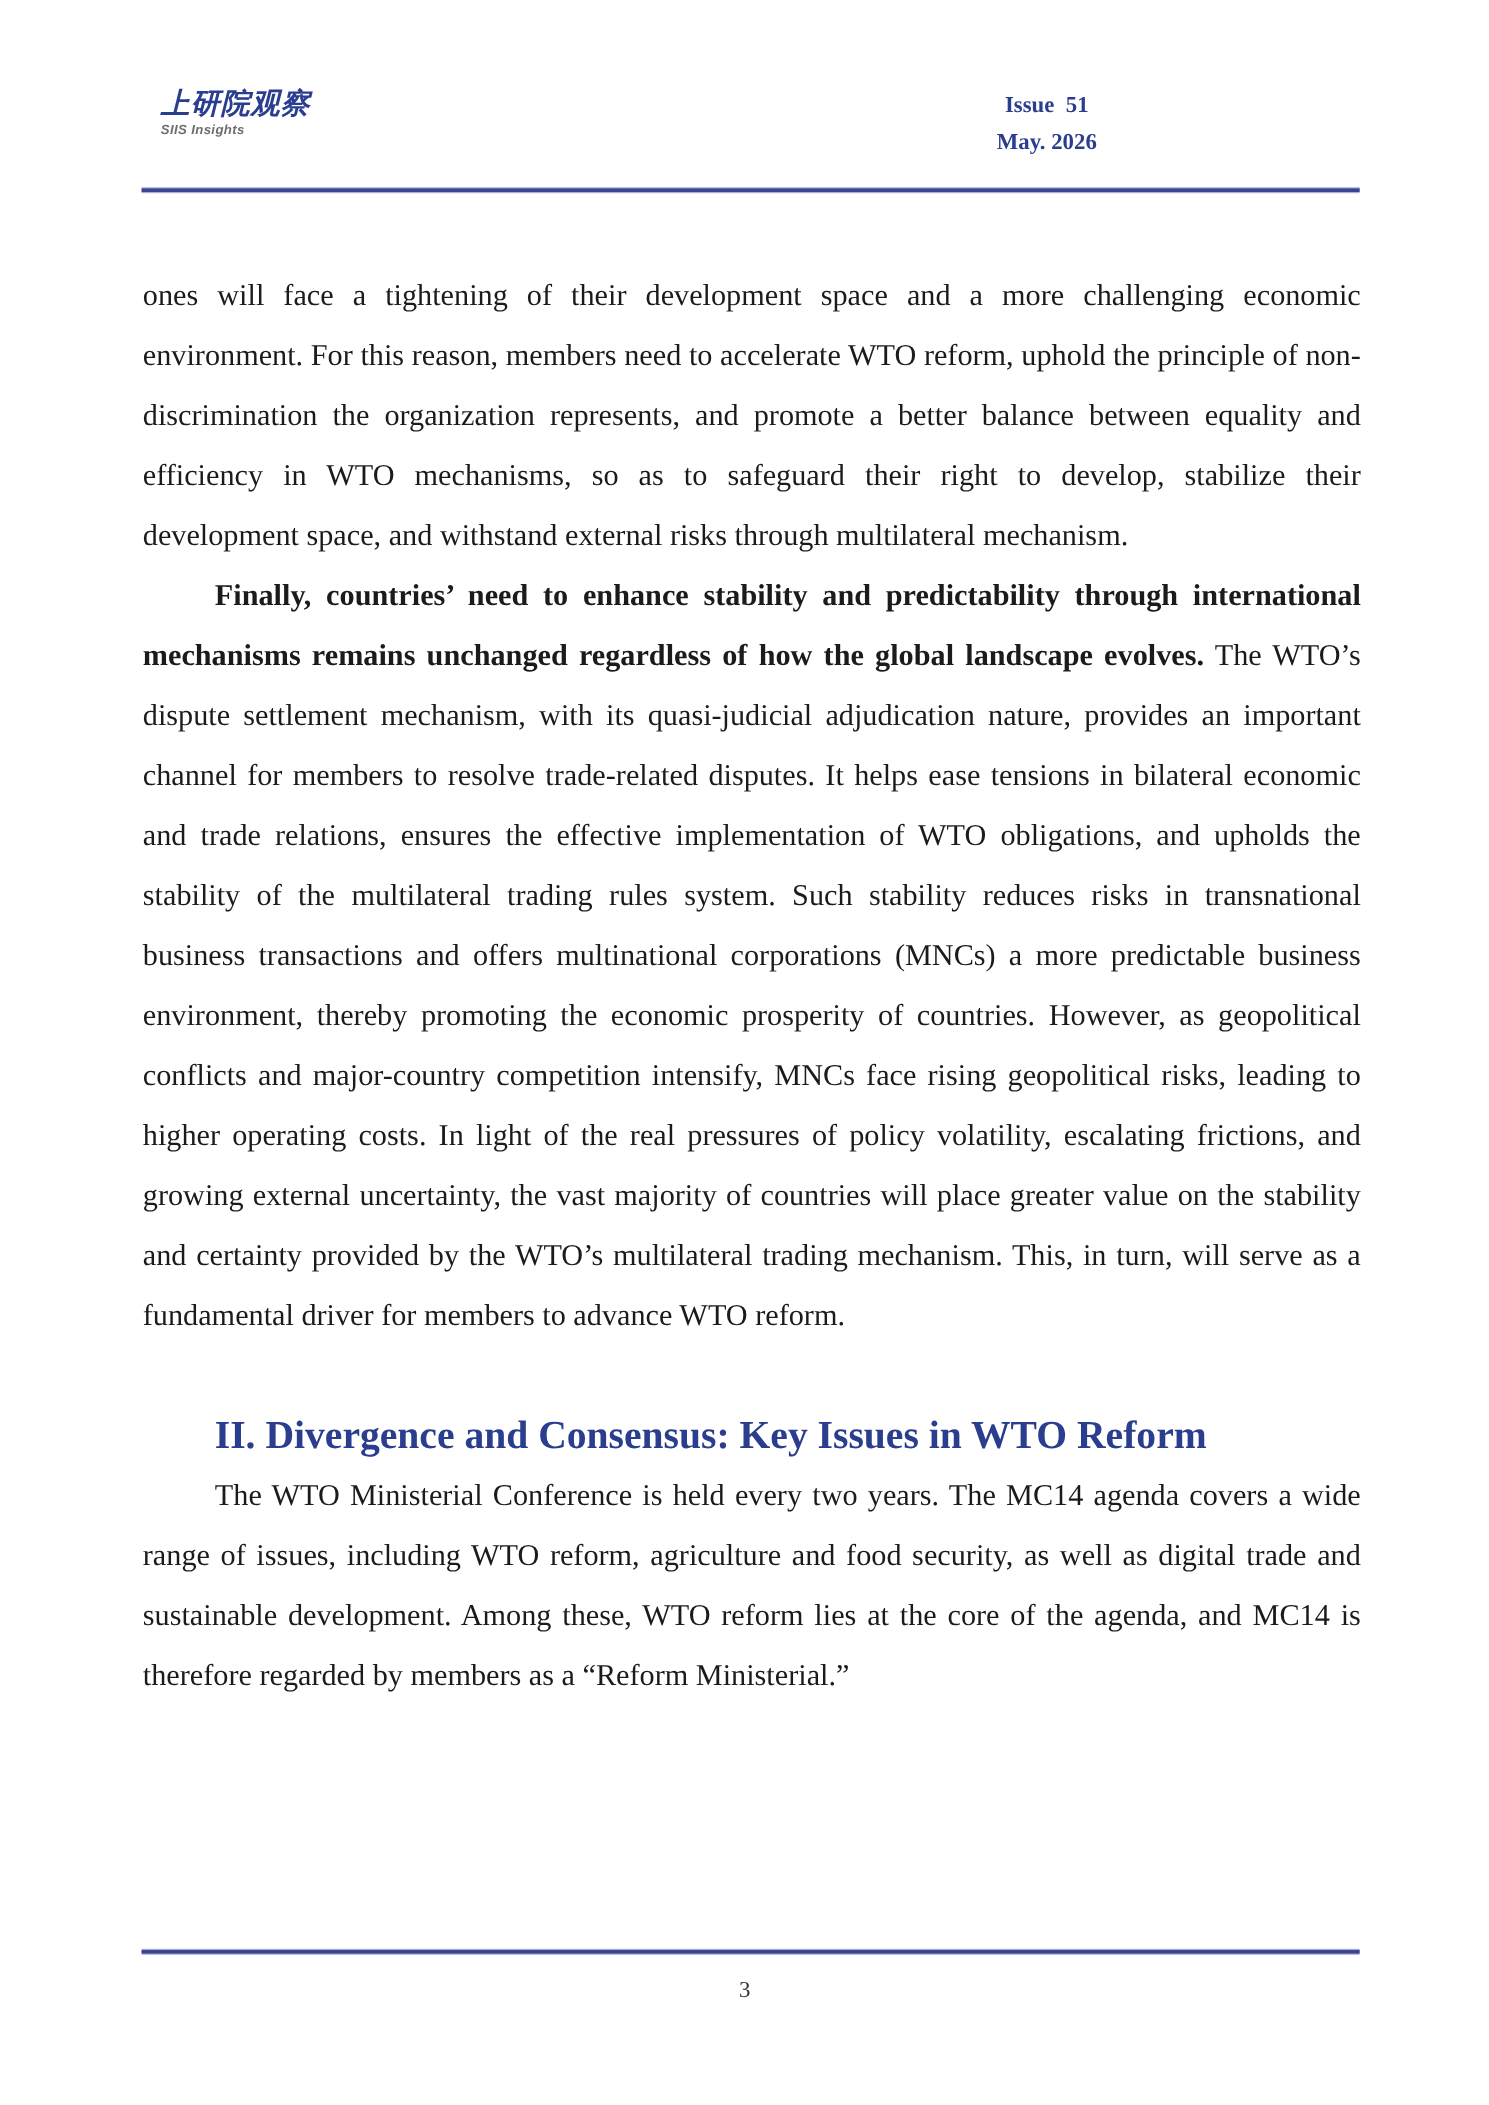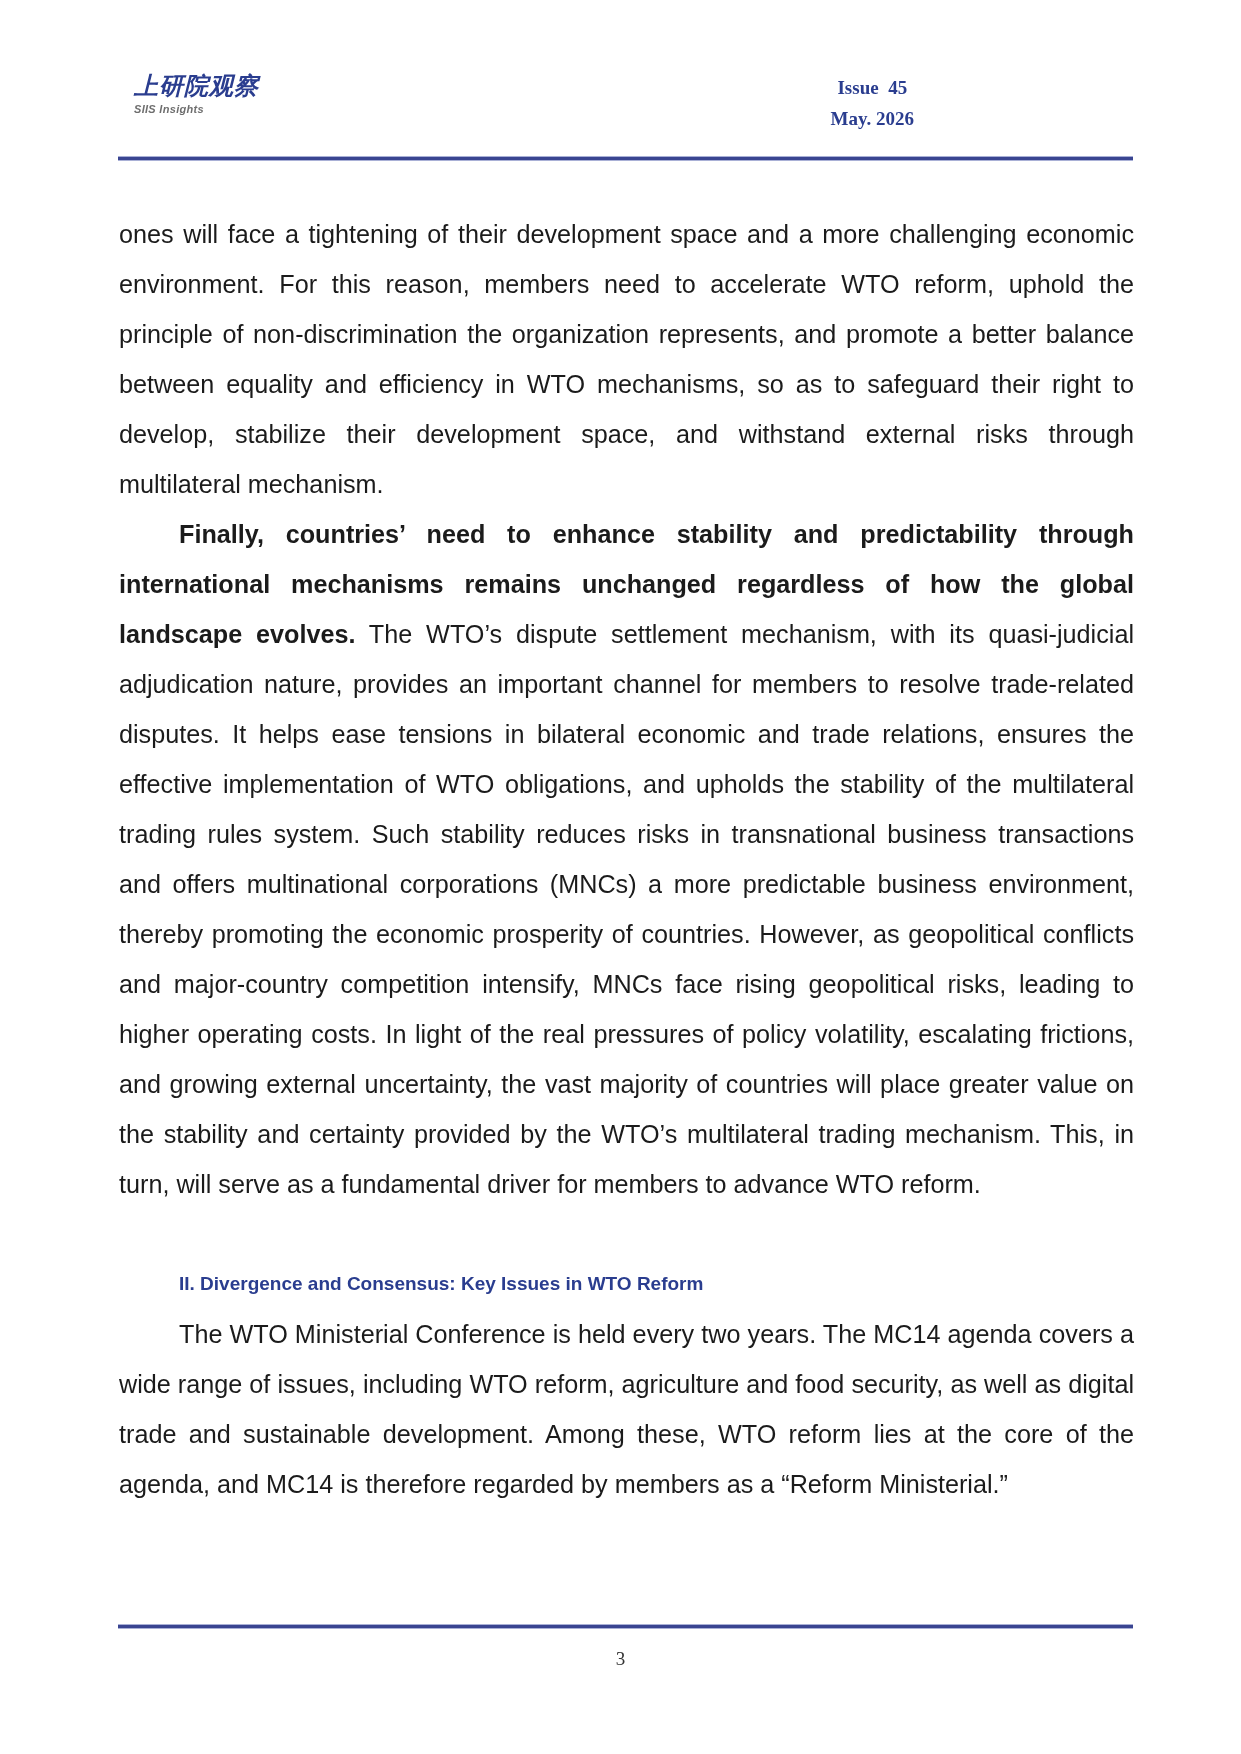--- a/index.html
+++ b/index.html
@@ -59,40 +59,40 @@
       width: 1015px;
       height: 3px;
       background: #3a4591;
       box-shadow: 0 -1px 0 #a9b0d6, 0 1px 0 #a9b0d6;
     }
     .rule.top { top: 157px; }
     .rule.bottom { top: 1625px; }
     .body-text {
       position: absolute;
       left: 119px;
-      top: 209px;
+      top: 222px;
       width: 1015px;
-      font-family: Liberation Sans, sans-serif;
+      font-family: Liberation Serif, serif;
       font-size: 25.2px;
       line-height: 50px;
       color: #1b1b1b;
       text-align: justify;
     }
     .body-text p {
       margin: 0;
     }
     .indent { text-indent: 60px; }
     .bold-lead { font-weight: bold; }
     .section-heading {
       margin: 0;
       margin-top: 50px;
       padding-left: 60px;
       font-weight: bold;
       color: #2a3d8f;
-      font-size: 19px;
+      font-size: 33px;
       line-height: 50px;
     }
     .page-number {
       position: absolute;
       top: 1648px;
       left: 0;
       width: 1241px;
       text-align: center;
       font-family: "Liberation Serif", serif;
       font-size: 19px;
@@ -103,21 +103,21 @@
 <body>
 
 <div class="page">
 
   <div class="header-logo">
     <div class="logo-cn">上研院观察</div>
     <div class="logo-en">SIIS Insights</div>
   </div>
 
   <div class="header-meta">
-    <div style="white-space: pre;">Issue  45</div>
+    <div style="white-space: pre;">Issue  51</div>
     <div>May. 2026</div>
   </div>
 
   <div class="rule top"></div>
 
   <div class="body-text">
     <p>ones will face a tightening of their development space and a more challenging economic environment. For this reason, members need to accelerate WTO reform, uphold the principle of non-discrimination the organization represents, and promote a better balance between equality and efficiency in WTO mechanisms, so as to safeguard their right to develop, stabilize their development space, and withstand external risks through multilateral mechanism.</p>
     <p class="indent"><span class="bold-lead">Finally, countries’ need to enhance stability and predictability through international mechanisms remains unchanged regardless of how the global landscape evolves.</span><span> The WTO’s dispute settlement mechanism, with its quasi-judicial adjudication nature, provides an important channel for members to resolve trade-related disputes. It helps ease tensions in bilateral economic and trade relations, ensures the effective implementation of WTO obligations, and upholds the stability of the multilateral trading rules system. Such stability reduces risks in transnational business transactions and offers multinational corporations (MNCs) a more predictable business environment, thereby promoting the economic prosperity of countries. However, as geopolitical conflicts and major-country competition intensify, MNCs face rising geopolitical risks, leading to higher operating costs. In light of the real pressures of policy volatility, escalating frictions, and growing external uncertainty, the vast majority of countries will place greater value on the stability and certainty provided by the WTO’s multilateral trading mechanism. This, in turn, will serve as a fundamental driver for members to advance WTO reform.</span></p>
     <h2 class="section-heading">II. Divergence and Consensus: Key Issues in WTO Reform</h2>
     <p class="indent">The WTO Ministerial Conference is held every two years. The MC14 agenda covers a wide range of issues, including WTO reform, agriculture and food security, as well as digital trade and sustainable development. Among these, WTO reform lies at the core of the agenda, and MC14 is therefore regarded by members as a “Reform Ministerial.”</p>

